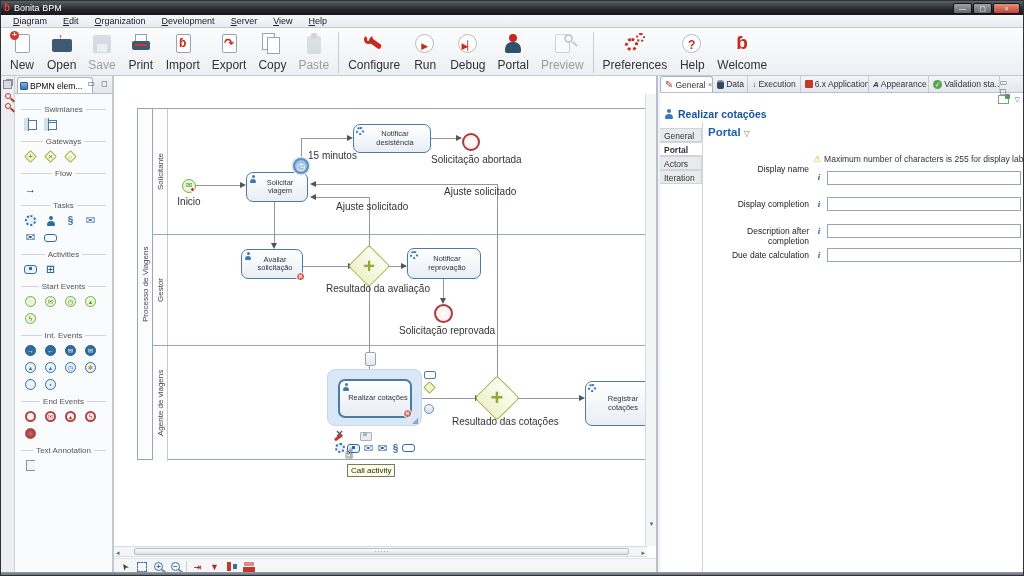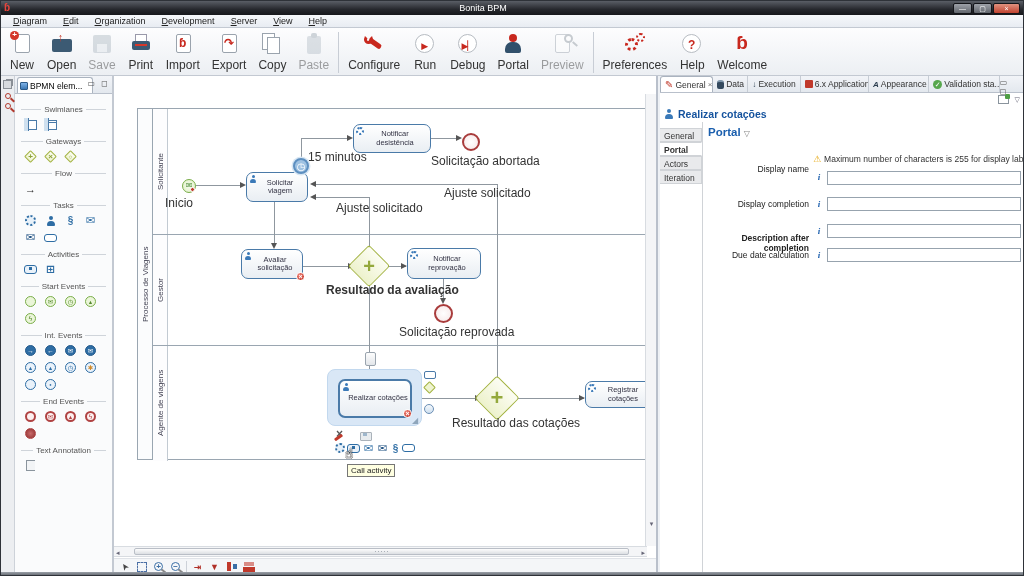--- a/index.html
+++ b/index.html
@@ -5,21 +5,21 @@
   * { margin:0; padding:0; box-sizing:border-box; }
   html,body { width:1024px; height:576px; overflow:hidden; font-family:"Liberation Sans","DejaVu Sans",sans-serif; }
   body { background:#7a7d82; }
   .window { position:absolute; inset:0; border:1px solid #2e3238; background:#eef1f5; }
 
   
   .titlebar { position:absolute; left:0; top:0; right:0; height:14px;
     background:linear-gradient(#5a5e66,#26282d 60%,#17181c); color:#fff; font-size:9px;
     display:flex; align-items:center; padding:0 3px; }
   .tb-logo { color:#e8453c; font-weight:bold; font-size:10px; margin-right:4px; line-height:10px; }
-  .tb-title { flex:1;text-align:center; }
+  .tb-title { flex:1; }
   .winbtn { width:19px; height:11px; border:1px solid #15161a; border-radius:2px; margin-left:1px;
     background:linear-gradient(#9da1a8,#62666d); color:#fff; font-size:7px; line-height:9px; text-align:center; }
   .winbtn.close { width:27px; background:linear-gradient(#e0927f,#c14330); }
 
   
   .menubar { position:absolute; left:0; top:14px; right:0; height:13px; background:linear-gradient(#f6f8fb,#e8ecf2);
     border-bottom:1px solid #c3c9d2; font-size:9px; color:#222; display:flex; align-items:center; padding-left:4px; }
   .menu-item { display:inline-block; padding:16px 8px; }
   .menu-item::first-letter { text-decoration:underline; }
 
@@ -190,21 +190,21 @@
     display:flex; align-items:center; justify-content:center; color:#fff; font-size:10px; box-shadow:0 0 0 1.5px #d7e6f3; }
   .gw { position:absolute; transform:rotate(45deg); border:1.5px solid #a3b340; background:linear-gradient(#fcfdf3,#edf2cc); border-radius:3px; }
   .gw-plus { position:absolute; color:#94a93c; font-weight:bold; text-align:center; }
   .gw-plus::before { content:"+"; }
   .ln { position:absolute; background:#8f979f; }
   .lnv { width:1px; } .lnh { height:1px; }
   .ah { position:absolute; width:0; height:0; }
   .ah-r { border-left:6px solid #555; border-top:3.5px solid transparent; border-bottom:3.5px solid transparent; }
   .ah-l { border-right:6px solid #555; border-top:3.5px solid transparent; border-bottom:3.5px solid transparent; }
   .ah-d { border-top:6px solid #555; border-left:3.5px solid transparent; border-right:3.5px solid transparent; }
-  .elabel { position:absolute; font-size:12px; color:#333; white-space:nowrap; text-align:left; }
+  .elabel { position:absolute; font-size:10px; color:#333; white-space:nowrap; text-align:center; }
   .halo { position:absolute; background:#d9e7f6; border:1px solid #c2d8ee; border-radius:8px; }
   .resize { position:absolute; color:#8fa6bb; font-size:8px; }
   .glyph-corner::before { content:"◢"; }
   .docelem { position:absolute; width:11px; height:14px; background:linear-gradient(#fdfdfd,#e3e6ea); border:1px solid #9aa4ae; border-radius:2px; }
   .cp-rect { position:absolute; width:12px; height:8px; border:1.5px solid #4a7aa8; border-radius:2px; background:#fff; }
   .cp-dia { position:absolute; width:9px; height:9px; transform:rotate(45deg); border:1.5px solid #a3b340; background:#eef3cf; border-radius:1px; }
   .cp-circ { position:absolute; width:10px; height:10px; border-radius:50%; border:1.5px solid #6b8fb5; background:linear-gradient(#f4f8fc,#cfe0f0); }
   .ctx-ic { position:absolute; display:flex; align-items:center; justify-content:center; width:13px; height:12px; font-size:10px; }
   .ctx-del::before { content:"×"; color:#555; font-weight:bold; font-size:12px; }
   .ctx-del::after { content:""; position:absolute; left:1px; top:8px; width:9px; height:3px; background:#c0392b; border-radius:1px; transform:rotate(-35deg); }
@@ -642,21 +642,21 @@
         <div class="elabel" style="left:317px; top:60px; width:80px;">Solicitação abortada</div>
 
         <div class="task" style="left:127px; top:155px; width:62px; height:30px;">
           <span class="t-ic mini-person"></span>
           <span>Avaliar solicitação</span>
           <span class="err" style="right:-3px; bottom:-3px;"></span>
         </div>
 
         <div class="gw" style="left:240px; top:157px; width:30px; height:30px;"></div>
         <div class="gw-plus" style="left:240px; top:158px; width:30px; font-size:20px; line-height:28px;"></div>
-        <div class="elabel" style="left:212px; top:189px; width:86px;font-weight:bold;">Resultado da avaliação</div>
+        <div class="elabel" style="left:212px; top:189px; width:86px;">Resultado da avaliação</div>
 
         <div class="task" style="left:293px; top:154px; width:74px; height:31px;">
           <span class="t-ic mini-gear"></span>
           <span>Notificar reprovação</span>
         </div>
 
         <div class="evt evt-end" style="left:320px; top:210px; width:19px; height:19px;"></div>
         <div class="elabel" style="left:285px; top:231px; width:90px;">Solicitação reprovada</div>
 
         <div class="docelem" style="left:251px; top:258px;"></div>
@@ -670,21 +670,21 @@
         <span class="resize glyph-corner" style="left:298px; top:322px;"></span>
 
         <div class="cp-rect" style="left:310px; top:277px;"></div>
         <div class="cp-dia" style="left:311px; top:289px;"></div>
         <div class="cp-circ" style="left:310px; top:310px;"></div>
 
         <div class="gw" style="left:367px; top:288px; width:32px; height:32px;"></div>
         <div class="gw-plus" style="left:367px; top:289px; width:32px; font-size:22px; line-height:30px;"></div>
         <div class="elabel" style="left:338px; top:322px; width:92px;">Resultado das cotações</div>
 
-        <div class="task" style="left:471px; top:287px; width:70px; height:27px;">
+        <div class="task" style="left:471px; top:287px; width:70px; height:45px;">
           <span class="t-ic mini-gear"></span>
           <span>Registrar cotações</span>
         </div>
 
         <div class="ctx-ic ctx-del" style="left:219px; top:334px;"></div>
         <div class="ctx-ic" style="left:245px; top:336px;">
             <span class="ctx-screen"></span>
           </div>
         <div class="ctx-ic" style="left:219px; top:348px;">
             <span class="ctx-gear"></span>
@@ -799,21 +799,21 @@
           </div>
 
           <span class="flabel" style="top:42px;">Display name</span>
           <span class="finfo glyph-i" style="left:112px; top:50px;"></span>
           <input class="pfield" style="top: 49px;" value="">
 
           <span class="flabel" style="top:77px;">Display completion</span>
           <span class="finfo glyph-i" style="left:112px; top:77px;"></span>
           <input class="pfield" style="top: 75px;" value="">
 
-          <span class="flabel" style="top:111px;font-weight:bold;">Description after completion</span>
+          <span class="flabel" style="top:104px;">Description after completion</span>
           <span class="finfo glyph-i" style="left:112px; top:104px;"></span>
           <input class="pfield" style="top: 102px;" value="">
 
           <span class="flabel" style="top:128px;">Due date calculation</span>
           <span class="finfo glyph-i" style="left:112px; top:128px;"></span>
           <input class="pfield" style="top: 126px;" value="">
         </div>
       </div>
     </div>
   </div>

